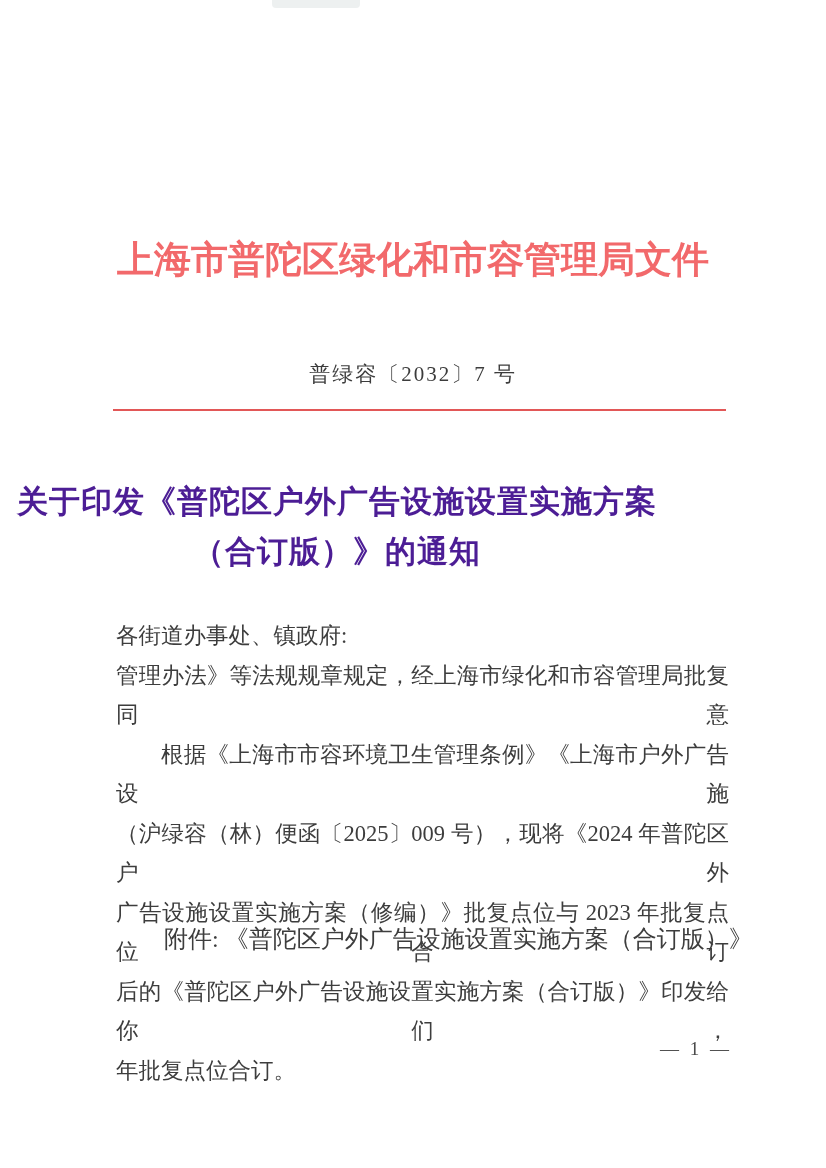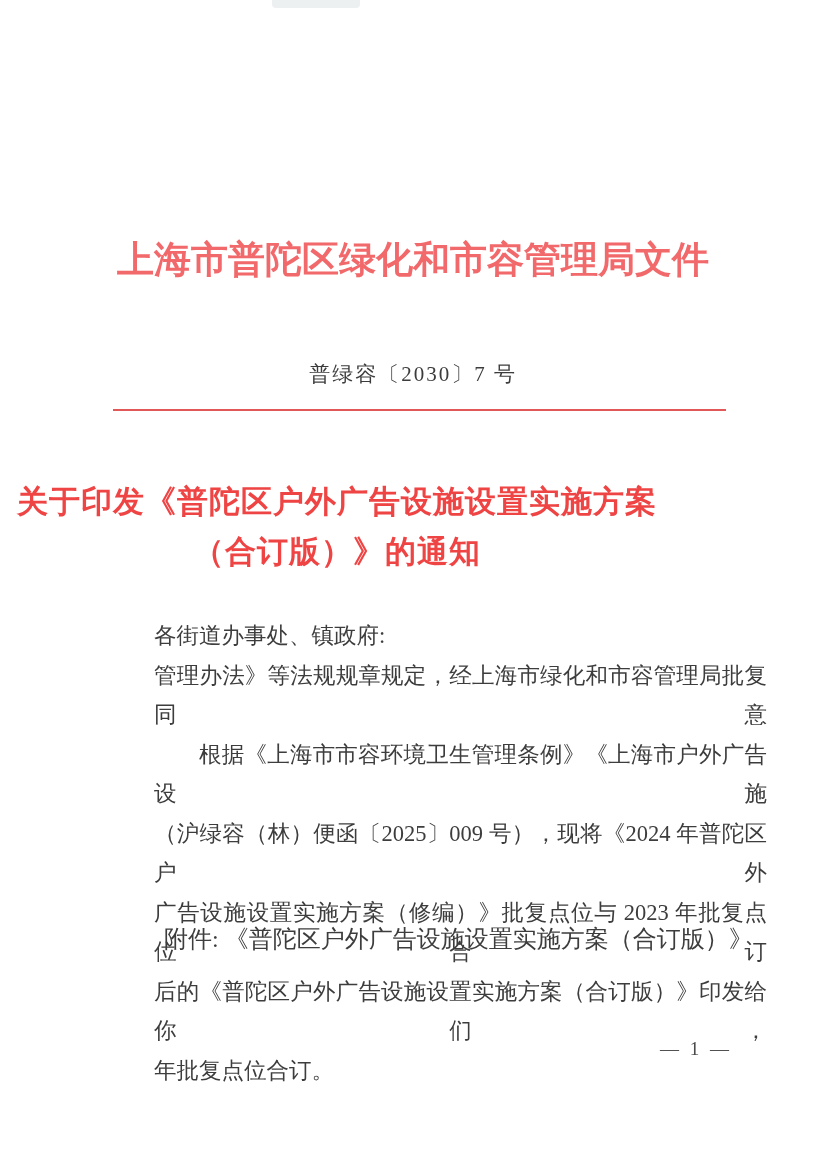--- a/index.html
+++ b/index.html
@@ -59,33 +59,32 @@
   }
   .notice-title {
     position: absolute;
     left: 0;
     top: 477px;
     width: 674px;
     margin: 0;
     text-align: center;
     font-size: 31px;
     font-weight: bold;
-    color: #ef4444;
+    color: #4c1d95;
     line-height: 50px;
     letter-spacing: 1px;
   }
   .body-block {
     position: absolute;
     left: 116px;
     top: 616px;
     width: 613px;
     font-size: 22.5px;
     color: #3d3d3d;
     line-height: 39.5px;
-    margin-left: 38px;
   }
   .body-line {
     white-space: nowrap;
   }
   .body-line.fill {
     white-space: normal;
     text-align: justify;
     text-align-last: justify;
   }
   .body-line.indent {
@@ -114,21 +113,21 @@
 </style>
 </head>
 <body>
 
 <div class="page">
 
   <div class="top-smudge"></div>
 
   <h1 class="agency-title">上海市普陀区绿化和市容管理局文件</h1>
 
-  <div class="doc-number">普绿容〔2030〕7 号</div>
+  <div class="doc-number">普绿容〔2032〕7 号</div>
 
   <div class="red-divider"></div>
 
   <h2 class="notice-title">
     <span>关于印发《普陀区户外广告设施设置实施方案</span><br>
     <span>（合订版）》的通知</span>
   </h2>
 
   <div class="body-block">
     <div class="body-line">各街道办事处、镇政府:</div>

